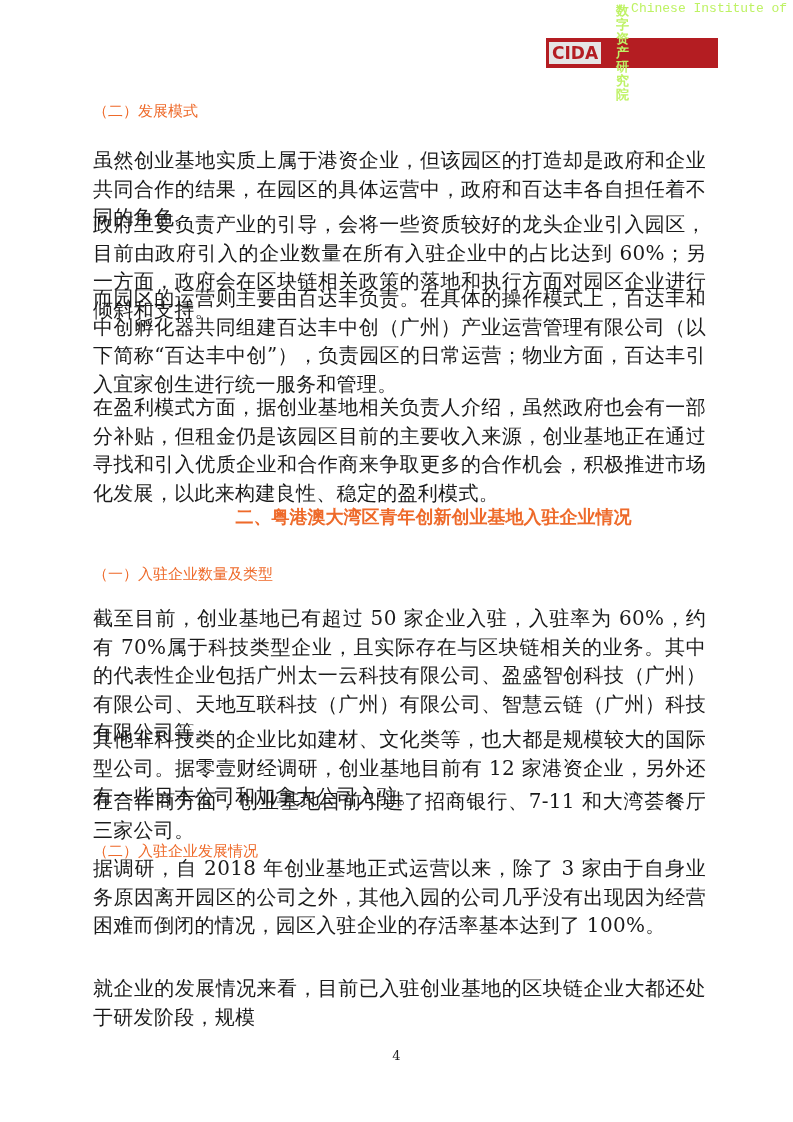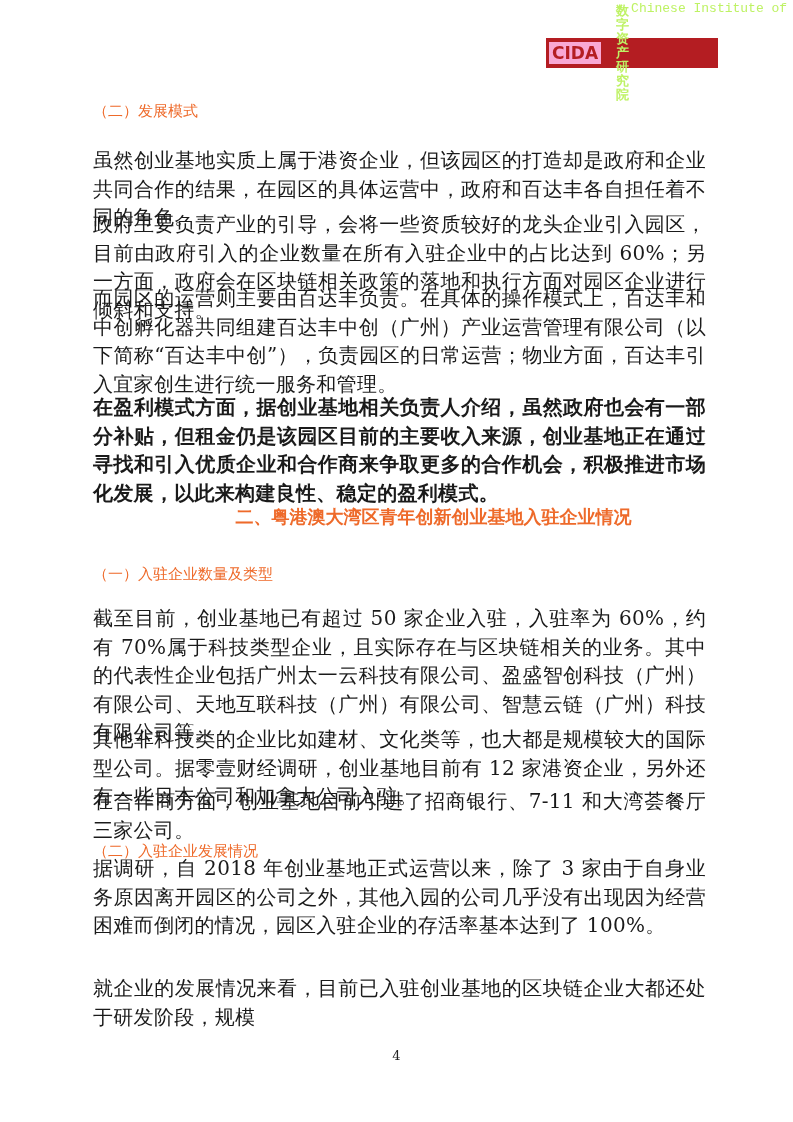--- a/index.html
+++ b/index.html
@@ -9,21 +9,21 @@
   .brand-left { position: absolute; left: 86px; top: 40px; display: flex; align-items: center; }
   .brand-logo { width: 22px; height: 22px; position: relative; margin-right: 10px; }
   .brand-logo .ring { position: absolute; left: 0; top: 2px; width: 13px; height: 13px;
         border: 4px solid #ee6a2a; border-radius: 50%; }
   .brand-logo .stem { position: absolute; left: 17px; top: 2px; width: 5px; height: 21px;
         background: #ee6a2a; border-radius: 0 0 2px 0; }
   .brand-text { font-family: "DejaVu Sans", "Liberation Sans", sans-serif; font-size: 16px;
         letter-spacing: 3px; color: #333333; font-weight: bold; }
   .brand-right { position: absolute; left: 546px; top: 38px; height: 30px; width: 172px;
         background: #b41d22; display: flex; align-items: center; }
-  .cida-box { margin-left: 3px; height: 22px; padding: 0 3px; background: #f9a8d4;
+  .cida-box { margin-left: 3px; height: 22px; padding: 0 3px; background: #e5e5e5;
         color: #b41d22; font-family: "DejaVu Sans", "Liberation Sans", sans-serif;
         font-weight: bold; font-size: 17px; line-height: 22px; letter-spacing: 0px; }
   .cida-text { margin-left: 15px; color: #bef264; display: flex; flex-direction: row; }
   .cida-cn { font-family: "DejaVu Sans", "Liberation Sans", sans-serif; font-size: 13px;
         line-height: 14px; letter-spacing: 2px; font-weight: bold; }
   .cida-en { font-family: Liberation Mono, monospace; font-size: 13px;
         line-height: 10px; white-space: nowrap; }
   .h3 { position: absolute; left: 93px; font-size: 15px; color: #ee6a2a;
         font-family: "DejaVu Sans", "Liberation Sans", sans-serif; }
   .h2 { position: absolute; left: 0; width: 793px; text-align: center; font-size: 18px;
@@ -44,21 +44,21 @@
       <span class="cida-en">Chinese Institute of Digital Assets</span>
     </div>
   </div>
 </div>
 
 <div class="h3" style="top:102px;">（二）发展模式</div>
 
 <div class="para" style="top:146px;">虽然创业基地实质上属于港资企业，但该园区的打造却是政府和企业共同合作的结果，在园区的具体运营中，政府和百达丰各自担任着不同的角色。</div>
 <div class="para" style="top:210px;">政府主要负责产业的引导，会将一些资质较好的龙头企业引入园区，目前由政府引入的企业数量在所有入驻企业中的占比达到 60%；另一方面，政府会在区块链相关政策的落地和执行方面对园区企业进行倾斜和支持。</div>
 <div class="para" style="top:284px;">而园区的运营则主要由百达丰负责。在具体的操作模式上，百达丰和中创孵化器共同组建百达丰中创（广州）产业运营管理有限公司（以下简称“百达丰中创”），负责园区的日常运营；物业方面，百达丰引入宜家创生进行统一服务和管理。</div>
-<div class="para" style="top:393px;font-weight:bold;">在盈利模式方面，据创业基地相关负责人介绍，虽然政府也会有一部分补贴，但租金仍是该园区目前的主要收入来源，创业基地正在通过寻找和引入优质企业和合作商来争取更多的合作机会，积极推进市场化发展，以此来构建良性、稳定的盈利模式。</div>
+<div class="para" style="top:393px;">在盈利模式方面，据创业基地相关负责人介绍，虽然政府也会有一部分补贴，但租金仍是该园区目前的主要收入来源，创业基地正在通过寻找和引入优质企业和合作商来争取更多的合作机会，积极推进市场化发展，以此来构建良性、稳定的盈利模式。</div>
 
 <div class="h2" style="top:505px;">二、粤港澳大湾区青年创新创业基地入驻企业情况</div>
 
 <div class="h3" style="top:565px;">（一）入驻企业数量及类型</div>
 
 <div class="para" style="top:604px;">截至目前，创业基地已有超过 50 家企业入驻，入驻率为 60%，约有 70%属于科技类型企业，且实际存在与区块链相关的业务。其中的代表性企业包括广州太一云科技有限公司、盈盛智创科技（广州）有限公司、天地互联科技（广州）有限公司、智慧云链（广州）科技有限公司等。</div>
 <div class="para" style="top:725px;">其他非科技类的企业比如建材、文化类等，也大都是规模较大的国际型公司。据零壹财经调研，创业基地目前有 12 家港资企业，另外还有一些日本公司和加拿大公司入驻。</div>
 <div class="para" style="top:787px;">在合作商方面，创业基地目前引进了招商银行、7-11 和大湾荟餐厅三家公司。</div>
 
 <div class="h3" style="top:842px;">（二）入驻企业发展情况</div>

